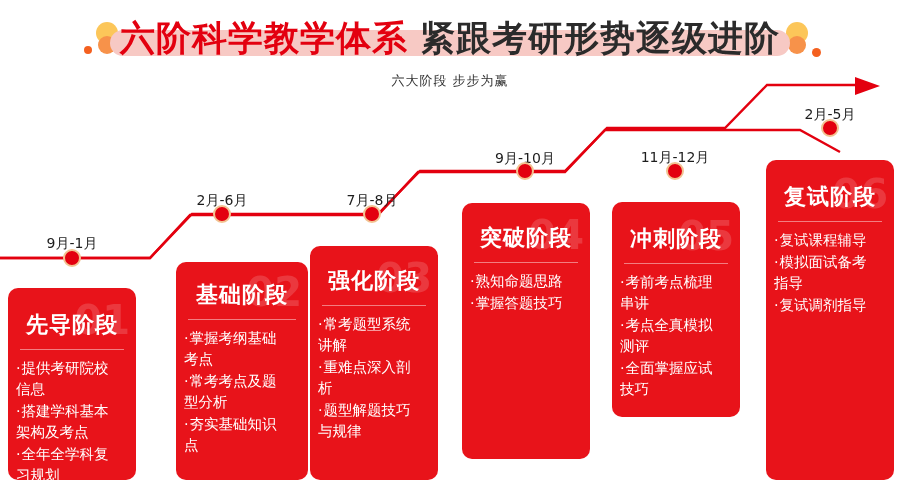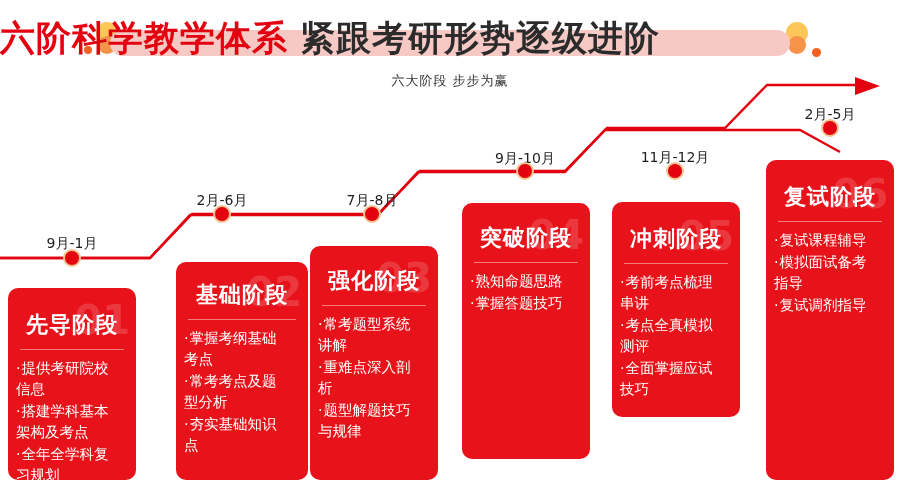--- a/index.html
+++ b/index.html
@@ -7,21 +7,21 @@
     width:900px;height:492px;background:#ffffff;overflow:hidden;
     font-family:"Liberation Sans","DejaVu Sans",sans-serif;
     position:relative;
   }
   #stage{position:absolute;left:0;top:0;width:900px;height:492px;}
 
   
   .header{position:absolute;left:0;top:0;width:900px;height:100px;}
   .title-wrap{
     position:absolute;left:0;top:12px;width:900px;height:52px;
-    display:flex;align-items:center;justify-content:flex-start;
+    display:flex;align-items:center;justify-content:center;
   }
   .title-hl{
     position:absolute;left:110px;top:30px;width:680px;height:26px;
     background:#f7c9c4;border-radius:13px;
   }
   .title-line{position:relative;z-index:2;display:flex;align-items:baseline;gap:12px;white-space:nowrap;}
   .title-a{
     font-size:35px;font-weight:bold;color:#e3000f;letter-spacing:1px;
     font-family:"DejaVu Sans","Liberation Sans",sans-serif;
   }

